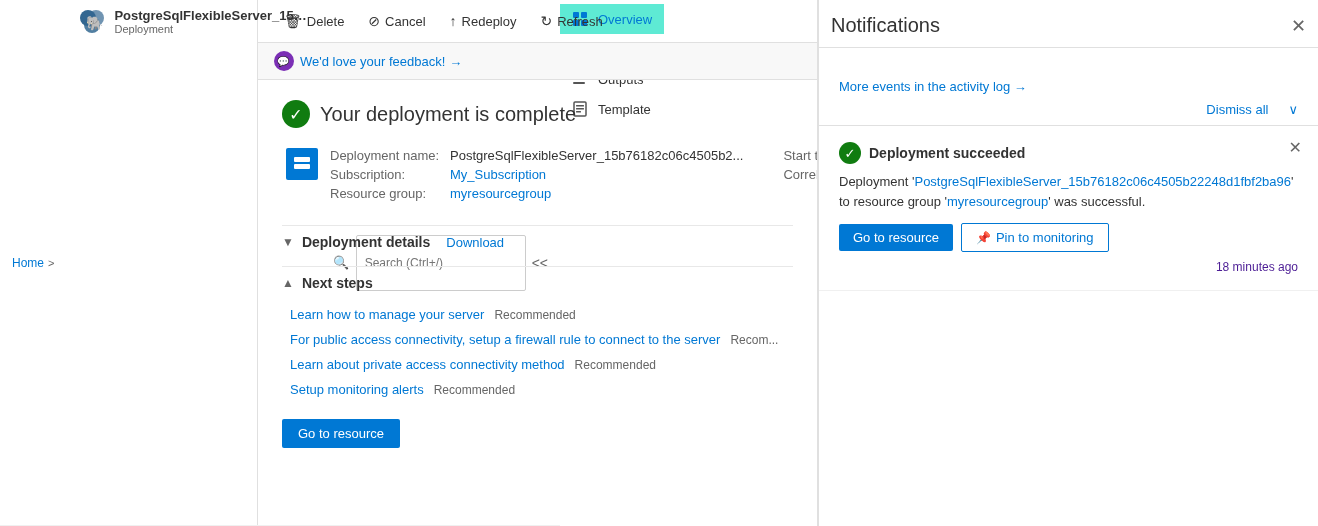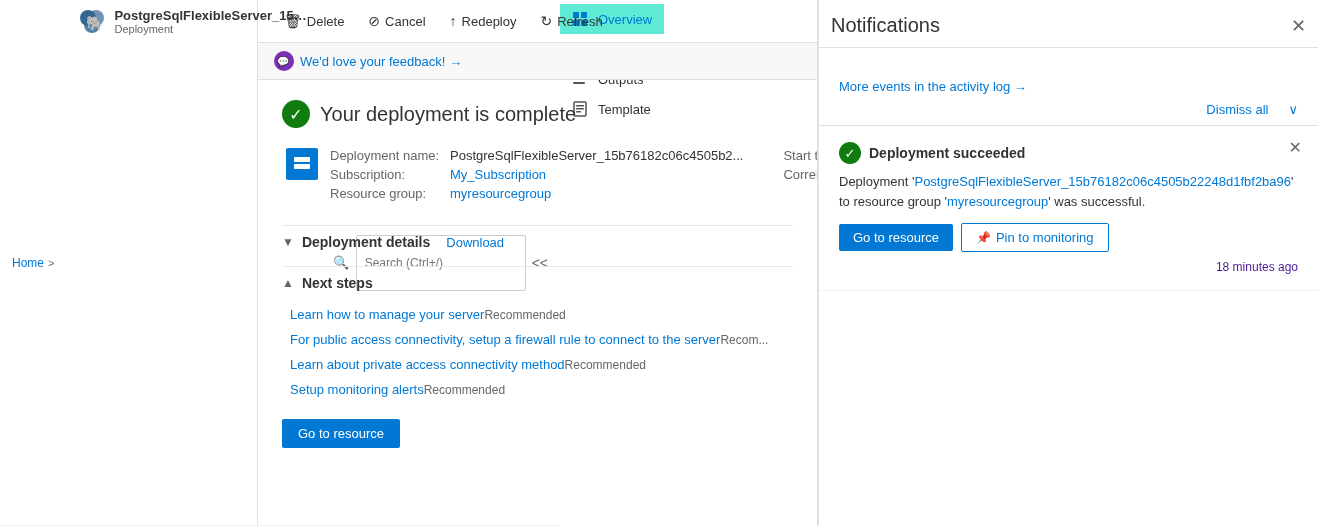--- a/index.html
+++ b/index.html
@@ -51,21 +51,21 @@
     .detail-label { color: #666; min-width: 120px; }
     .detail-value { color: #333; }
     .detail-link { color: #0078d4; text-decoration: none; }
 
     .section-header { display: flex; align-items: center; gap: 8px; padding: 8px 0; border-top: 1px solid #e8e8e8; margin-bottom: 8px; cursor: pointer; }
     .section-toggle { color: #666; font-size: 12px; }
     .section-title { font-size: 14px; font-weight: 600; color: #333; }
     .section-link { color: #0078d4; text-decoration: none; font-size: 13px; font-weight: 400; margin-left: 8px; }
 
     .next-steps { padding-left: 8px; }
-    .next-step-item { display: flex; align-items: center; gap: 0; margin-bottom: 10px; font-size: 13px; }
+    .next-step-item { display: flex; align-items: center; gap: 10px; margin-bottom: 10px; font-size: 13px; }
     .next-step-link { color: #0078d4; text-decoration: none; }
     .next-step-badge { color: #666; font-size: 12px; }
 
     .go-to-resource-btn { display: inline-block; background: #0078d4; color: white; border: none; padding: 7px 16px; font-size: 13px; border-radius: 2px; cursor: pointer; margin-top: 12px; }
 
     
     .notifications { width: 500px; min-width: 500px; border-left: 1px solid #e0e0e0; display: flex; flex-direction: column; background: #fff; }
     .notif-header { display: flex; align-items: center; justify-content: space-between; padding: 14px 12px 10px; border-bottom: 1px solid #e0e0e0; }
     .notif-title { font-size: 20px; font-weight: 300; color: #333; }
     .notif-close { background: none; border: none; cursor: pointer; font-size: 18px; color: #666; }

